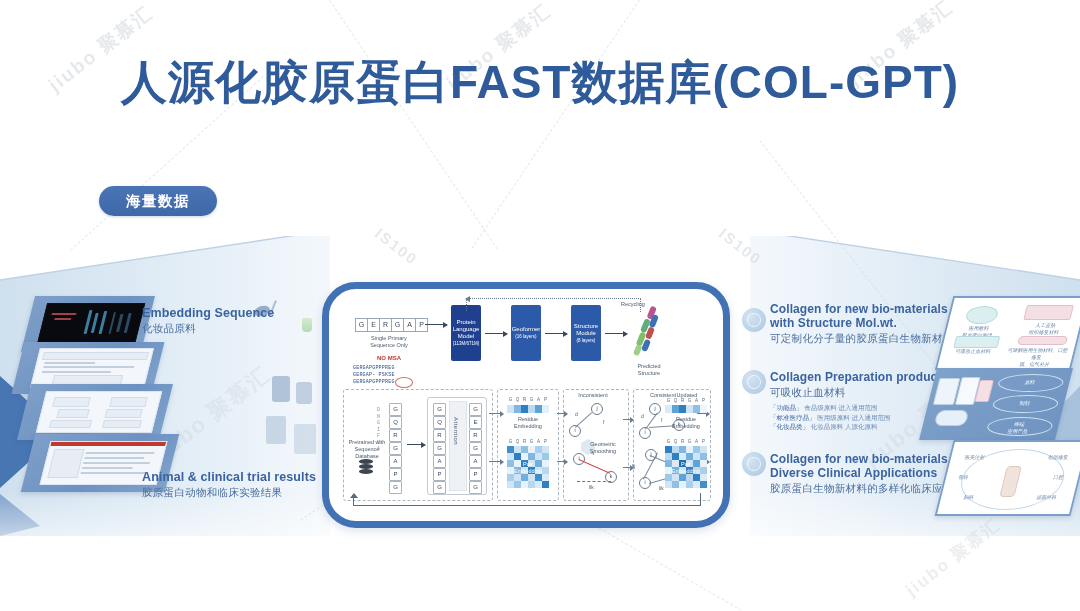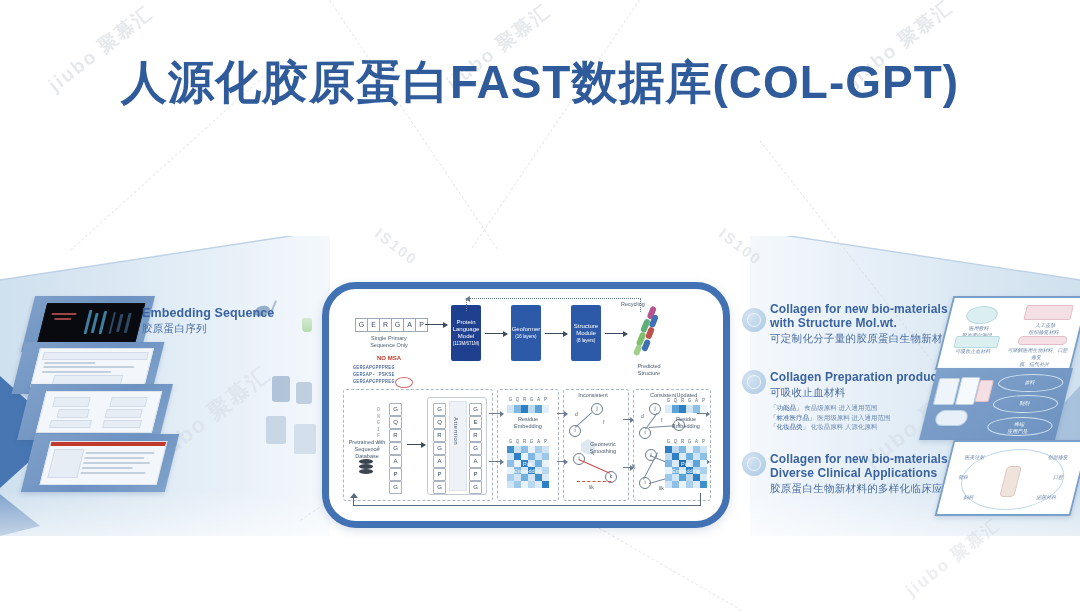--- a/index.html
+++ b/index.html
@@ -207,20 +207,21 @@
   <div class="wm d1" style="left:838px;top:30px;font-size:19px;">jiubo 聚慕汇</div>
   <div class="wm d2" style="left:372px;top:238px;font-size:15px;">IS100</div>
   <div class="wm d2" style="left:716px;top:238px;font-size:15px;">IS100</div>
   <div class="wm d1" style="left:140px;top:400px;font-size:22px;opacity:.30;">jiubo 聚慕汇</div>
   <div class="wm d1" style="left:478px;top:420px;font-size:26px;opacity:.32;">jiubo 聚慕汇</div>
   <div class="wm d1" style="left:852px;top:404px;font-size:22px;opacity:.30;">jiubo 聚慕汇</div>
   <div class="wm d1" style="left:896px;top:546px;font-size:17px;opacity:.35;">jiubo 聚慕汇</div>
 
   <div class="title">人源化胶原蛋白FAST数据库(COL-GPT)</div>
 
+  <div class="pill" id="pill-left">海量数据</div>
 
   <div class="cardstack">
 
     <div class="card dark" style="left:28px;top:296px;width:120px;height:56px;">
       <div class="thumb">
         <div class="tline r" style="left:6%;top:22%;width:26%;"></div>
         <div class="tline r" style="left:10%;top:36%;width:18%;"></div>
         <div class="tline g" style="left:44%;top:16%;width:3%;height:60%;"></div>
         <div class="tline g" style="left:52%;top:22%;width:3%;height:50%;"></div>
         <div class="tline g" style="left:60%;top:18%;width:3%;height:56%;"></div>
@@ -275,21 +276,25 @@
               background:#8fa9c6;opacity:.65;"></div>
   <div style="position:absolute;left:296px;top:382px;width:16px;height:22px;border-radius:3px;
               background:#9fb6cf;opacity:.6;"></div>
   <div style="position:absolute;left:266px;top:416px;width:20px;height:28px;border-radius:2px;
               background:#a9bdd4;opacity:.55;"></div>
   <div style="position:absolute;left:294px;top:424px;width:22px;height:30px;border-radius:2px;
               background:#b6c8dc;opacity:.5;"></div>
 
   <div class="sidetext" style="left:142px;top:306px;">
     <div class="en">Embedding Sequence</div>
-    <div class="cn">胶原蛋白序列</div>
+    <div class="cn">化妆品原料</div>
+  </div>
+  <div class="sidetext" style="left:142px;top:470px;">
+    <div class="en">Animal &amp; clinical trial results</div>
+    <div class="cn">胶原蛋白动物和临床实验结果</div>
   </div>
 
   <div class="blob" style="left:742px;top:308px;"></div>
   <div class="sidetext right" style="left:770px;top:302px;">
     <div class="en">Collagen for new bio-materials</div>
     <div class="en">with Structure Mol.wt.</div>
     <div class="cn">可定制化分子量的胶原蛋白生物新材料</div>
   </div>
 
   <div class="blob" style="left:742px;top:370px;"></div>

